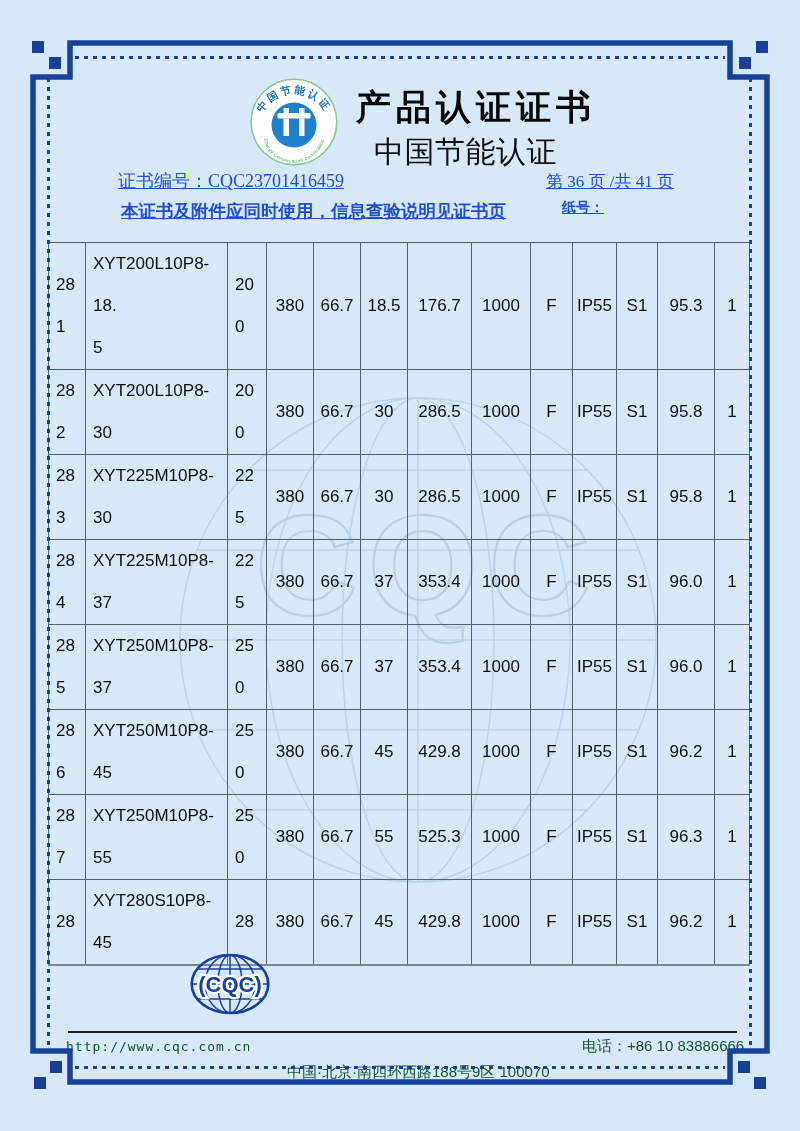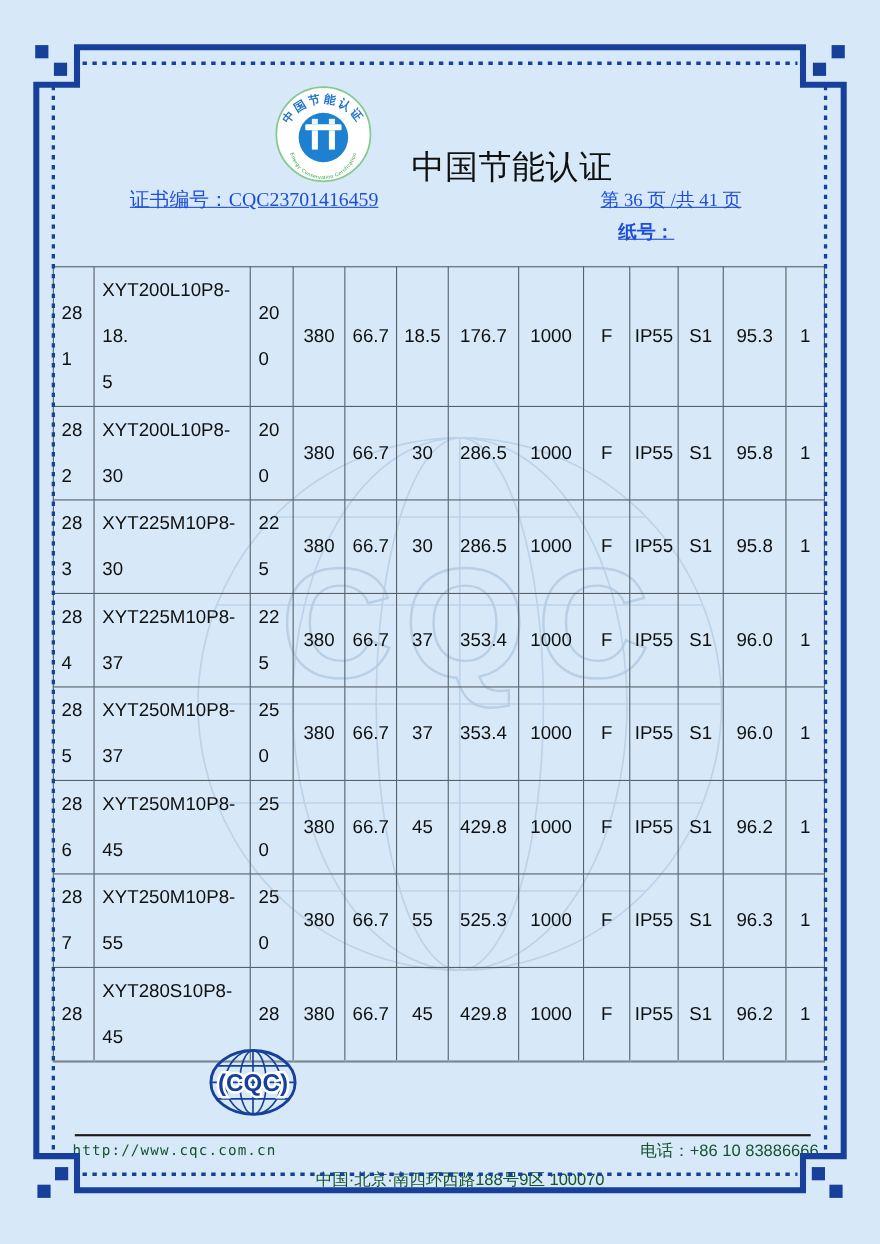--- a/index.html
+++ b/index.html
@@ -18,21 +18,21 @@
   .cert-title { left:356px; top:84px; font-size:35px; font-weight:bold; color:#050505;
                 letter-spacing:5px; z-index:3; }
   .cert-subtitle { left:374px; top:132px; font-size:30px; font-weight:normal; color:#111;
                    letter-spacing:0.5px; z-index:3; }
 
   .meta { z-index:3; color:#1d4ed8; white-space:nowrap;text-decoration:underline; }
   .serif { font-family:"Liberation Serif","DejaVu Serif",serif; }
   #cert-no-line { left:118px; top:169px; font-size:18px; }
   #page-info { left:546px; top:170px; font-size:17px; }
   #notice-line { left:121px; top:199px; font-size:17.5px; font-weight:bold; }
-  #paper-no { left:562px; top:199px; font-size:17px; font-weight:bold; }
+  #paper-no { left:562px; top:199px; font-size:14px; font-weight:bold; }
 
   
   #spec-table { position:absolute; left:48px; top:242px; z-index:2;
                 border-collapse:collapse; table-layout:fixed; width:701px;
                 background:transparent; }
   #spec-table td { border:1px solid #566069; font-size:17px; color:#101010;
                    line-height:42px; white-space:pre-line; vertical-align:middle;
                    text-align:center; overflow:hidden; padding:0; }
   #spec-table td.left { text-align:left; padding-left:7px;margin-top:12px; }
   #spec-table tr.last td { border-bottom:2px solid #7d8893; }
@@ -104,26 +104,28 @@
     <g transform="translate(44,47)">
       <circle r="22.5" fill="#1d80d0"></circle>
       <rect x="-16.5" y="-12" width="33" height="5.5" fill="#ffffff" rx="1"></rect>
       <rect x="-10.5" y="-6.5" width="5.5" height="17.5" fill="#ffffff"></rect>
       <rect x="5" y="-6.5" width="5.5" height="17.5" fill="#ffffff"></rect>
       <rect x="-10.5" y="-17" width="5.5" height="5" fill="#ffffff" opacity="0.9"></rect>
       <rect x="5" y="-17" width="5.5" height="5" fill="#ffffff" opacity="0.9"></rect>
     </g>
   </svg>
 
+  <div class="abs cert-title">产品认证证书</div>
   <div class="abs cert-subtitle">中国节能认证</div>
 
   <div class="abs meta serif" id="cert-no-line">
     <span>证书编号：</span><span>CQC23701416459</span>
   </div>
   <div class="abs meta serif" id="page-info">第 36 页 /共 41 页</div>
+  <div class="abs meta" id="notice-line">本证书及附件应同时使用，信息查验说明见证书页</div>
   <div class="abs meta" id="paper-no">纸号：</div>
 
   <table id="spec-table">
     <colgroup id="spec-cols">
         <col style="width: 37px;">
         <col style="width: 142px;">
         <col style="width: 39px;">
         <col style="width: 47px;">
         <col style="width: 47px;">
         <col style="width: 47px;">

